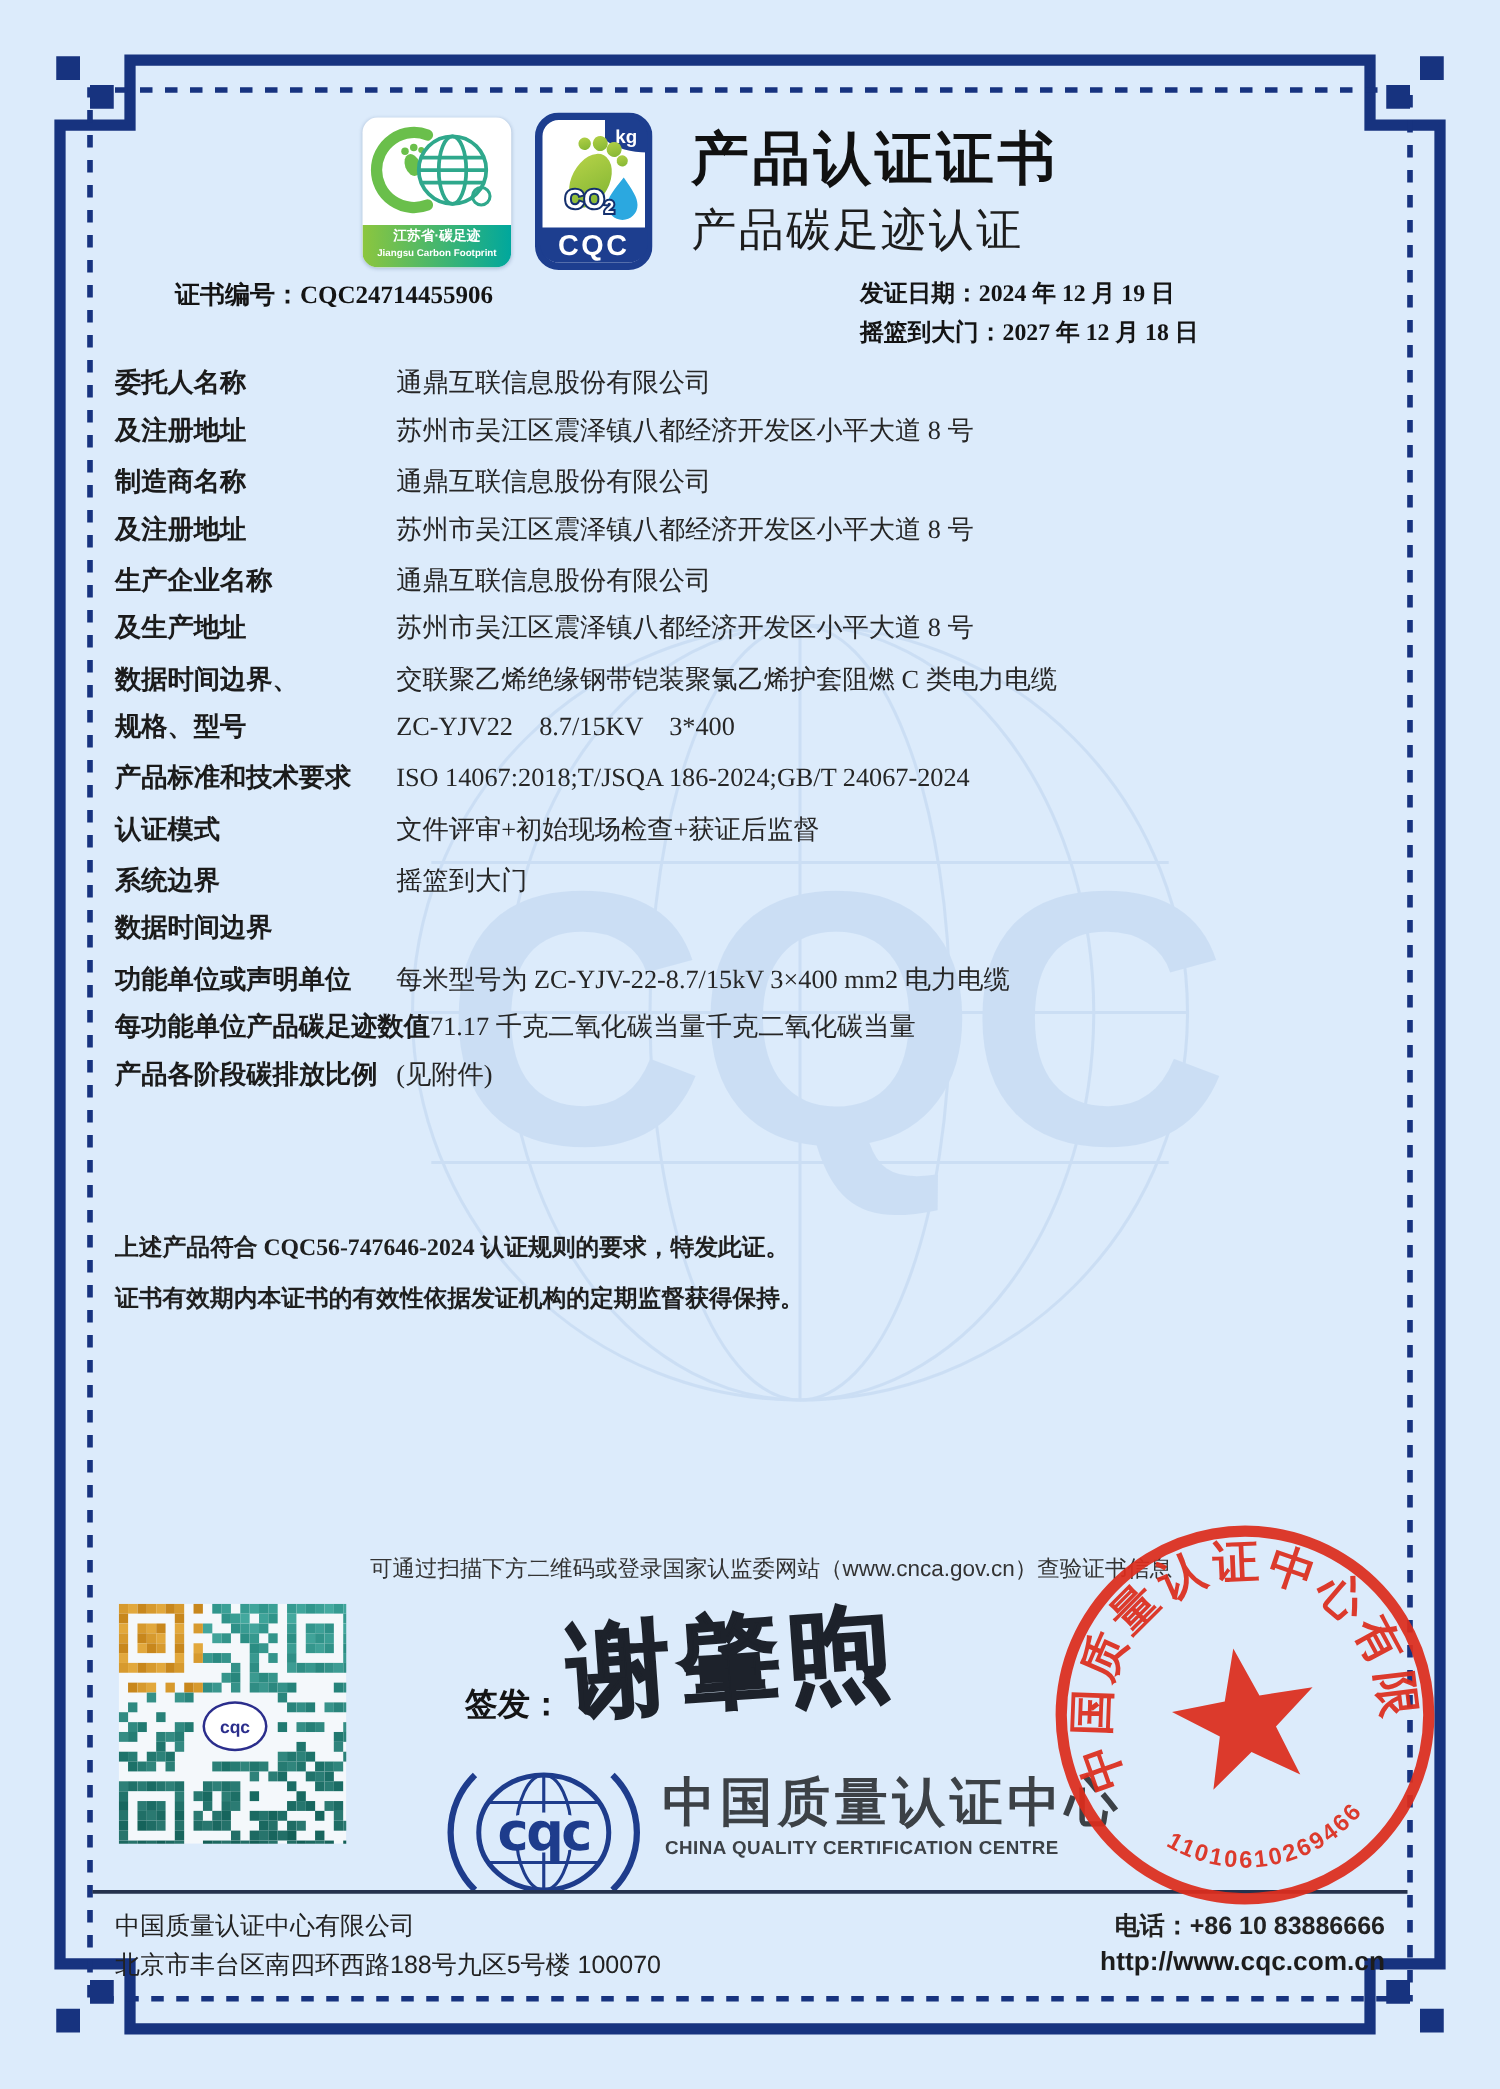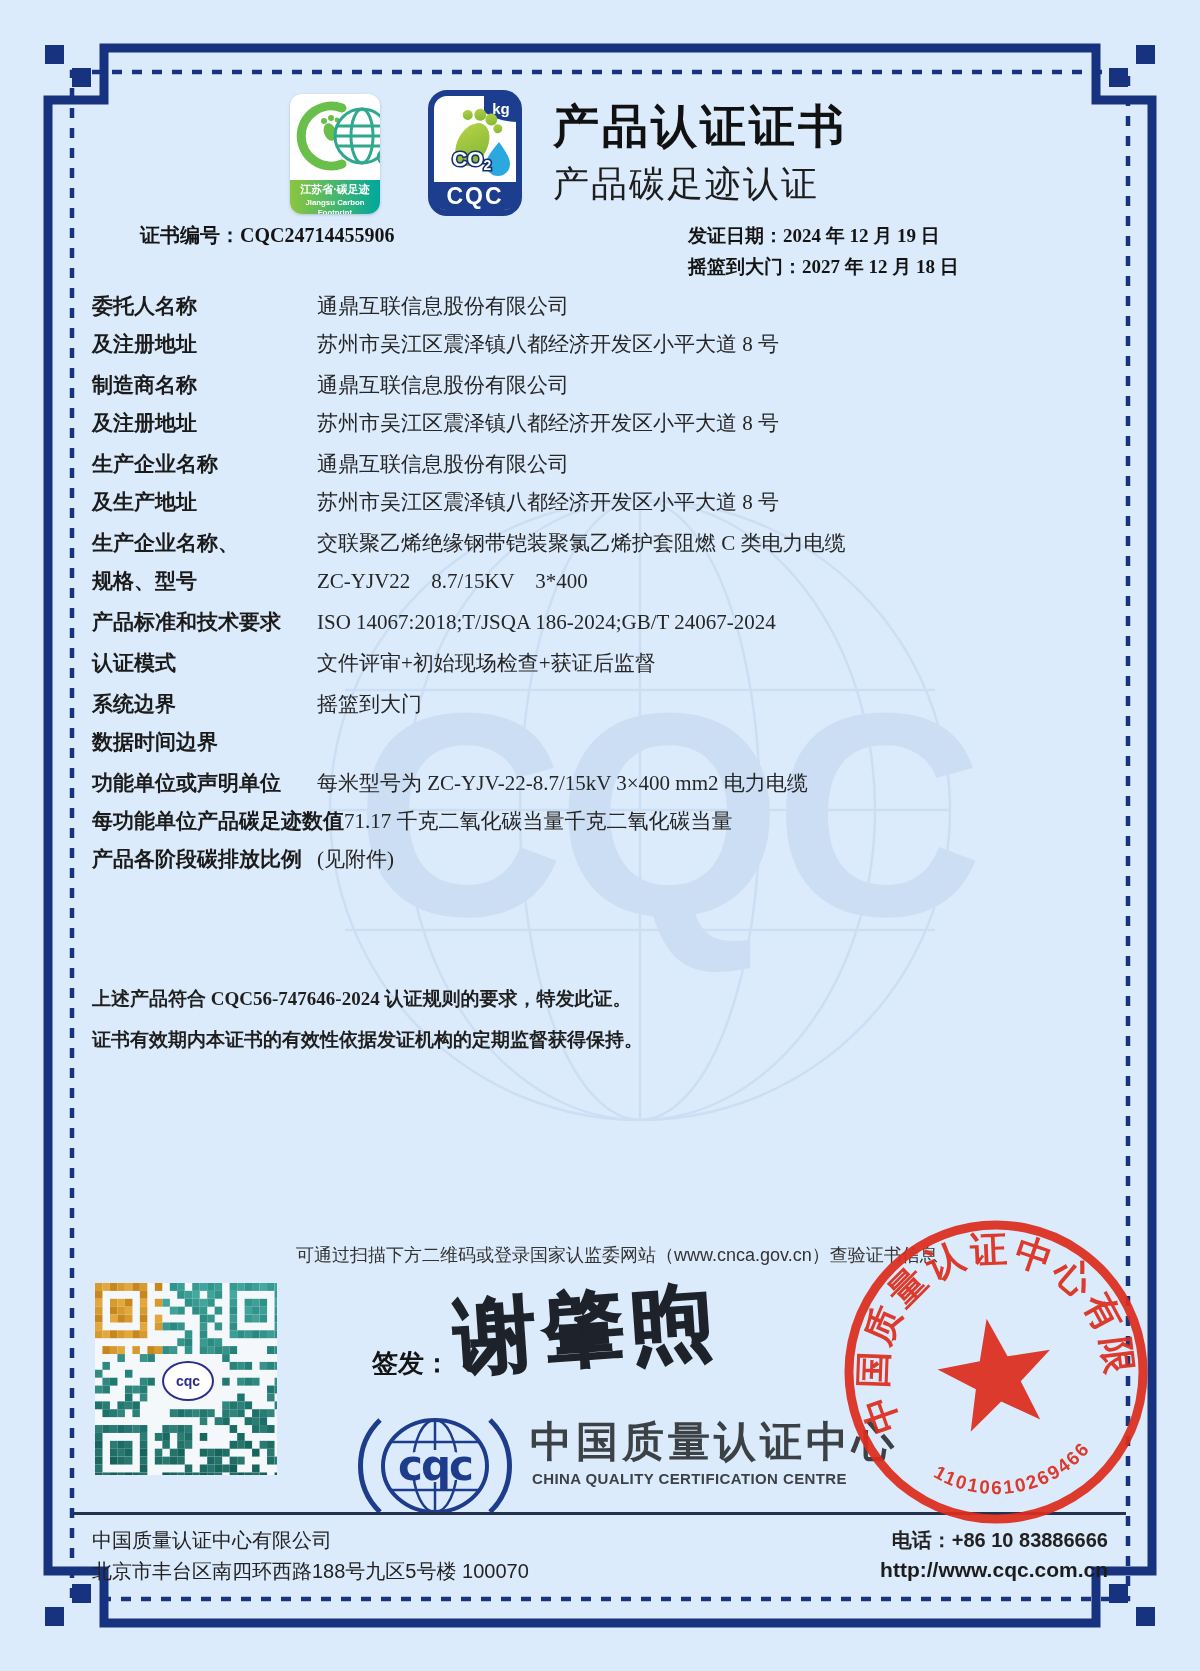--- a/index.html
+++ b/index.html
@@ -5,21 +5,21 @@
   html,body{margin:0;padding:0;}
   body{width:1200px;height:1671px;position:relative;background:#dcebfb;
        font-family:"Liberation Sans",sans-serif;overflow:hidden;}
   .abs{position:absolute;}
   
   #frame-svg{position:absolute;left:0;top:0;z-index:2;pointer-events:none;}
   .corner-sq{position:absolute;width:19px;height:19px;background:#17337f;z-index:3;}
   
   #watermark{position:absolute;left:170px;top:470px;z-index:0;opacity:.14;}
   
-  #jiangsu-logo{left:290px;top:94px;width:90px;height:120px;background:#fff;border-radius:12px;
+  #jiangsu-logo{left:290px;top:94px;width:119px;height:120px;background:#fff;border-radius:12px;
     z-index:4;overflow:hidden;box-shadow:0 1px 3px rgba(40,70,120,.25);}
   #jiangsu-band{position:absolute;left:0;bottom:0;width:100%;height:34px;
     background:linear-gradient(90deg,#8cc63e,#00a79d);color:#fff;text-align:center;line-height:1.25;padding-top:3px;box-sizing:border-box;}
   #jiangsu-band .l1{font-size:11px;font-weight:bold;}
   #jiangsu-band .l2{font-size:8.5px;font-weight:bold;transform:scale(.92);}
   #co2-badge{left:428px;top:90px;width:94px;height:126px;z-index:4;}
   #cert-title{left:553px;top:96px;font-size:46px;font-weight:bold;color:#111;letter-spacing:3px;z-index:4;}
   #cert-subtitle{left:553px;top:160px;font-size:36px;color:#1d1d1d;letter-spacing:2px;z-index:4;}
   
   .kai{font-family:"Liberation Serif",serif;font-weight:bold;color:#141414;}
@@ -166,21 +166,21 @@
         <div class="flabel">生产企业名称</div>
         <div class="fvalue">通鼎互联信息股份有限公司</div>
       </div>
       <div class="frow">
         <div class="flabel">及生产地址</div>
         <div class="fvalue">苏州市吴江区震泽镇八都经济开发区小平大道 8 号</div>
       </div>
     </div>
     <div class="fgroup">
       <div class="frow">
-        <div class="flabel">生产企业名称、</div>
+        <div class="flabel">数据时间边界、</div>
         <div class="fvalue">交联聚乙烯绝缘钢带铠装聚氯乙烯护套阻燃 C 类电力电缆</div>
       </div>
       <div class="frow">
         <div class="flabel">规格、型号</div>
         <div class="fvalue">ZC-YJV22　8.7/15KV　3*400</div>
       </div>
     </div>
     <div class="fgroup">
       <div class="frow">
         <div class="flabel">产品标准和技术要求</div>

